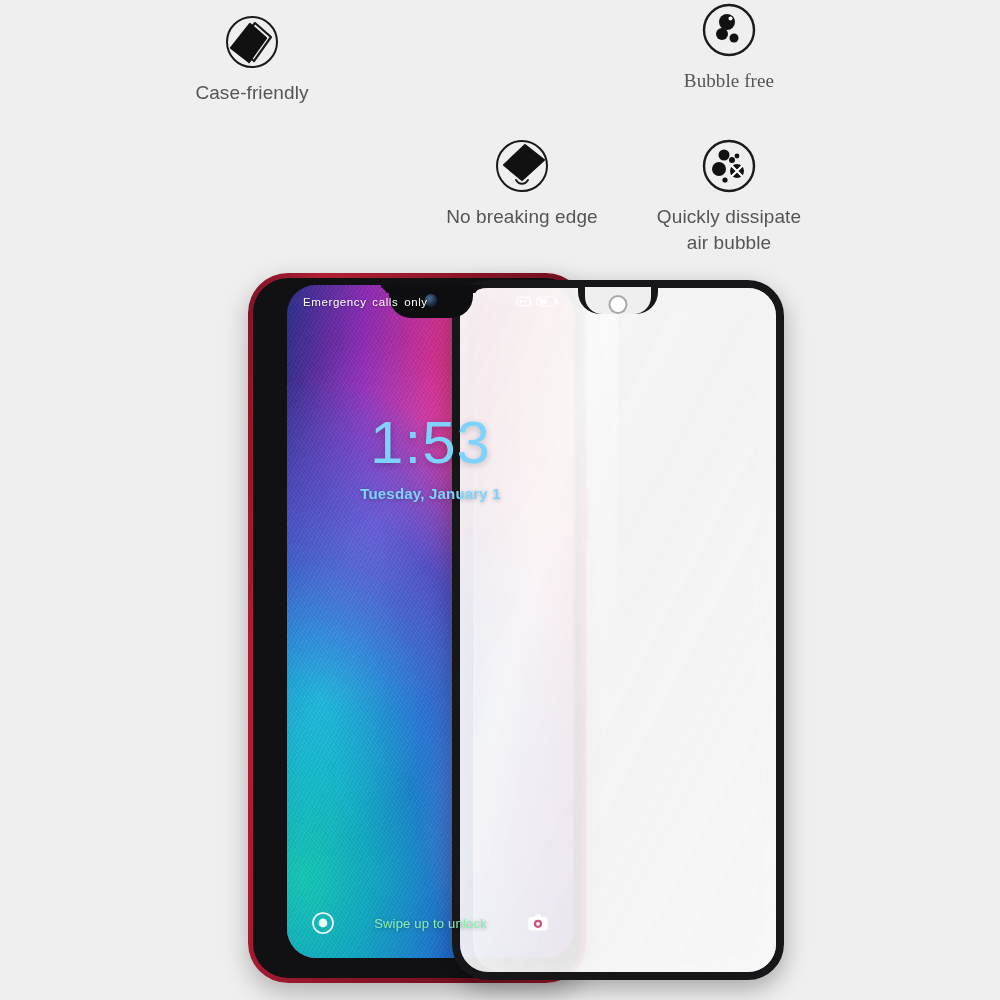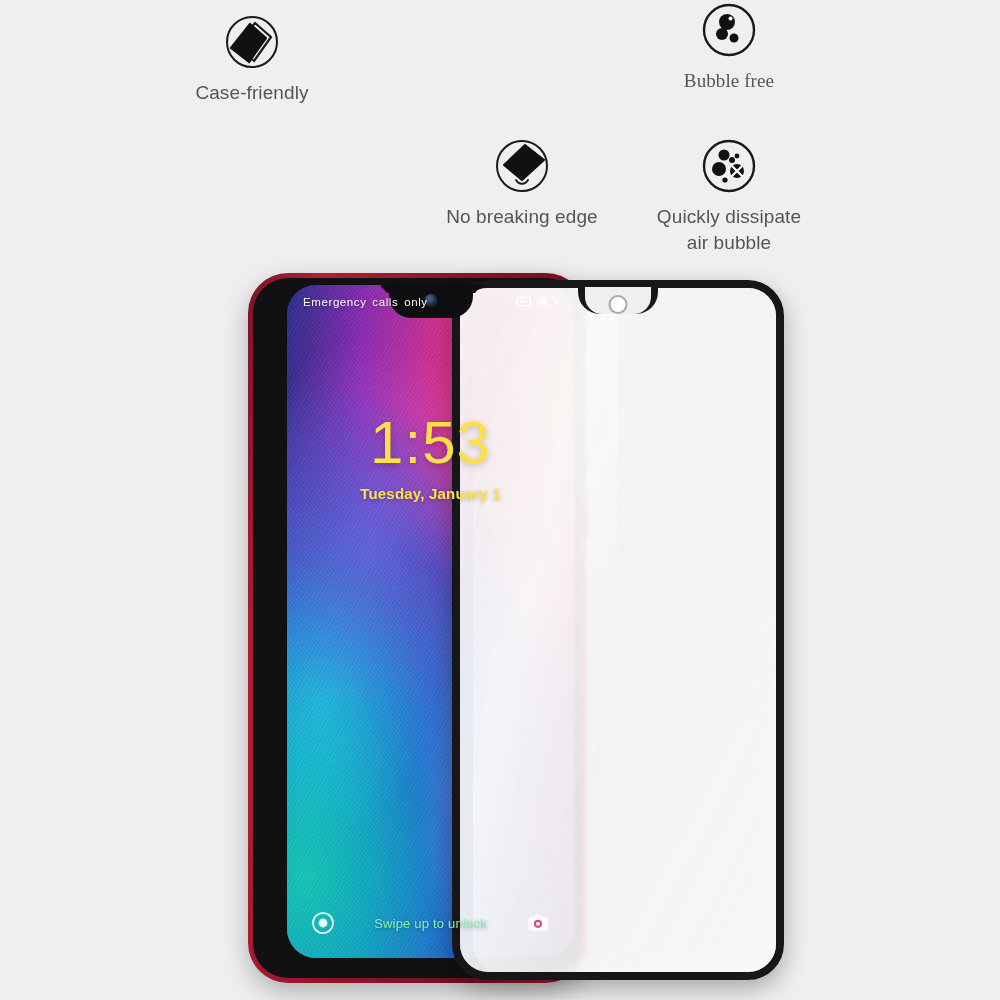--- a/index.html
+++ b/index.html
@@ -174,21 +174,21 @@
     word-spacing: 2px;
   }
   .status-right { display: flex; align-items: center; gap: 5px; }
 
   .clock-block {
     position: absolute;
     left: 0; right: 0;
     top: 128px;
     text-align: center;
     z-index: 5;
-    color: #fde047;
+    color: #7dd3fc;
   }
   .clock-time {
     font-size: 60px;
     font-weight: 300;
     line-height: 1;
     letter-spacing: 1px;
     text-shadow: 0 2px 7px rgba(0,0,0,.22);
   }
   .clock-date {
     margin-top: 12px;

